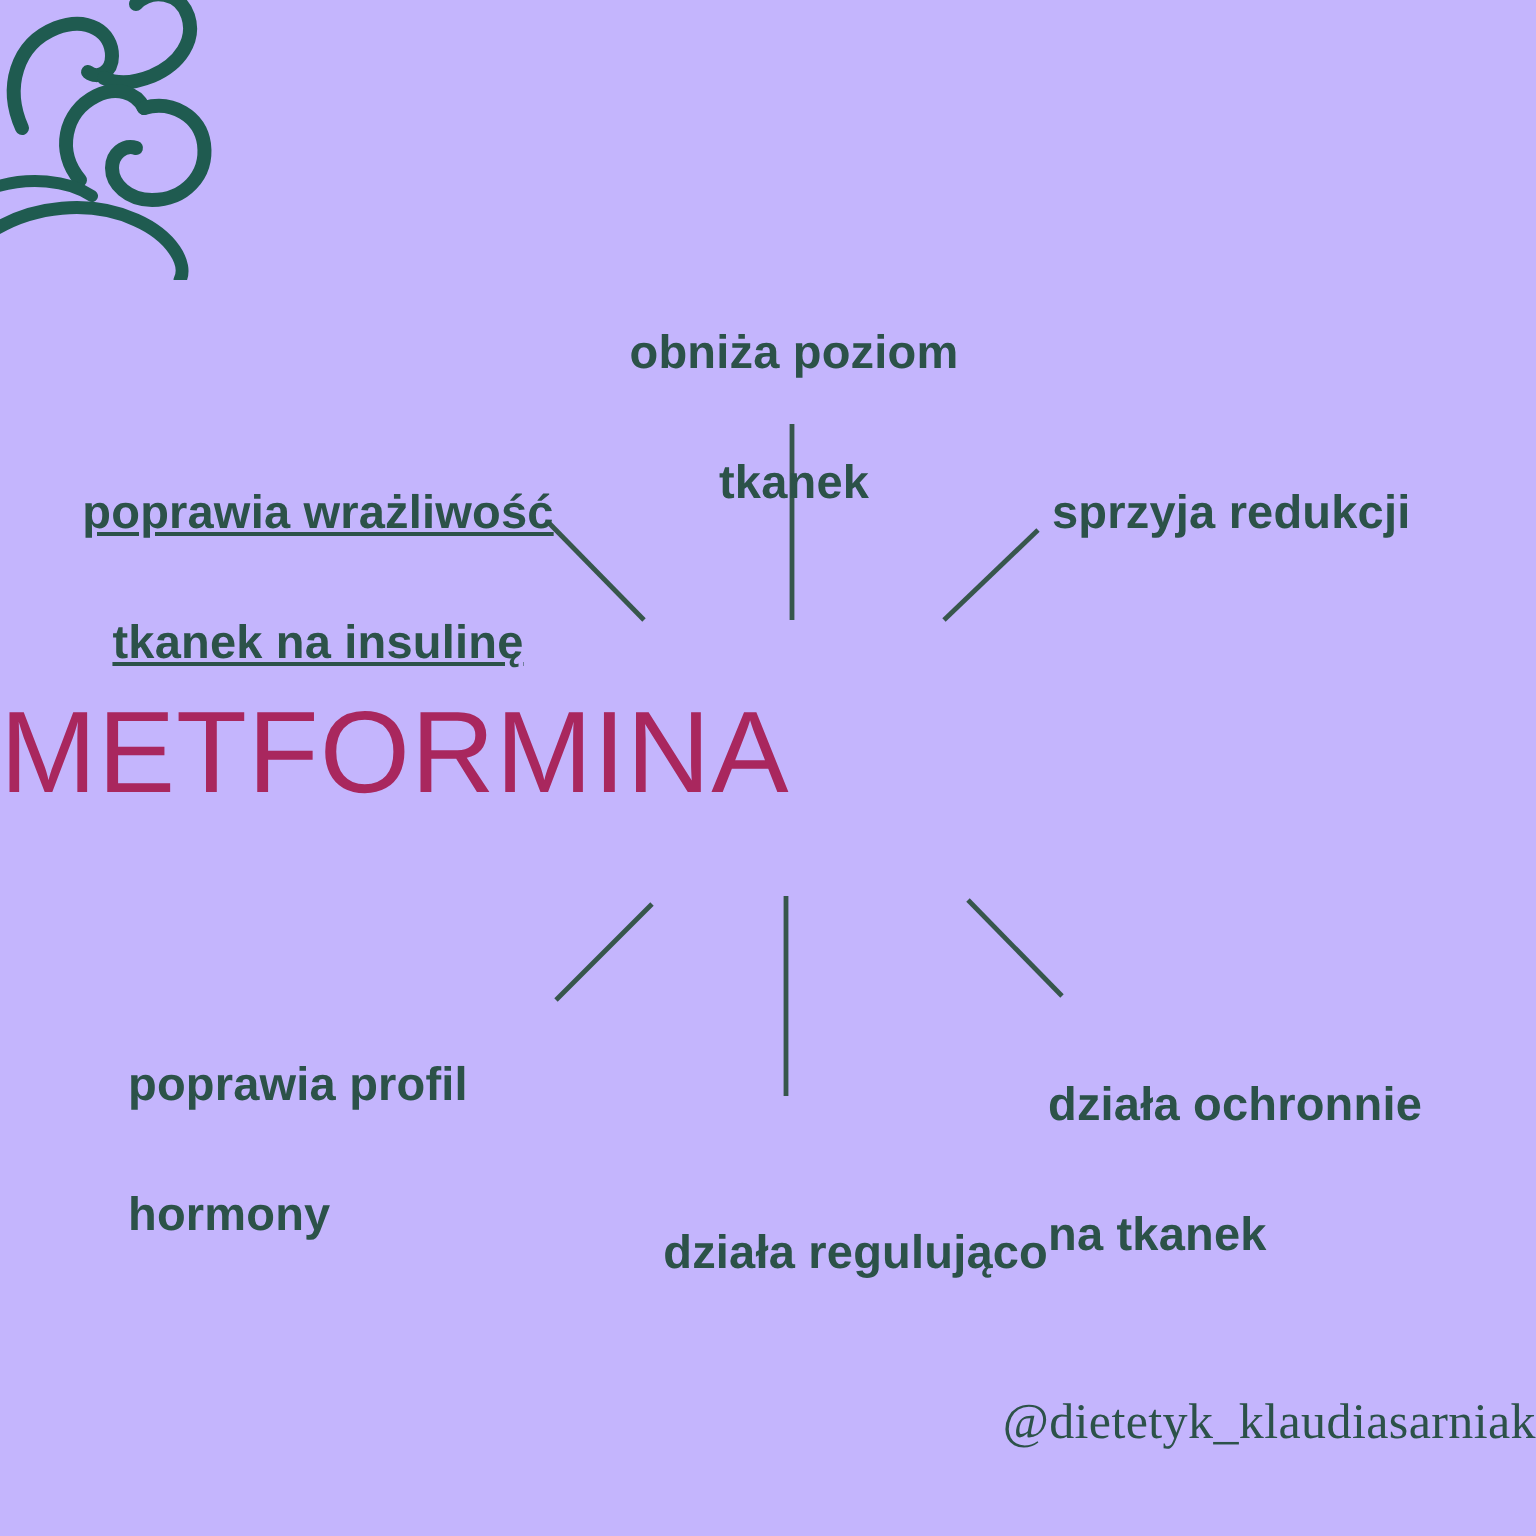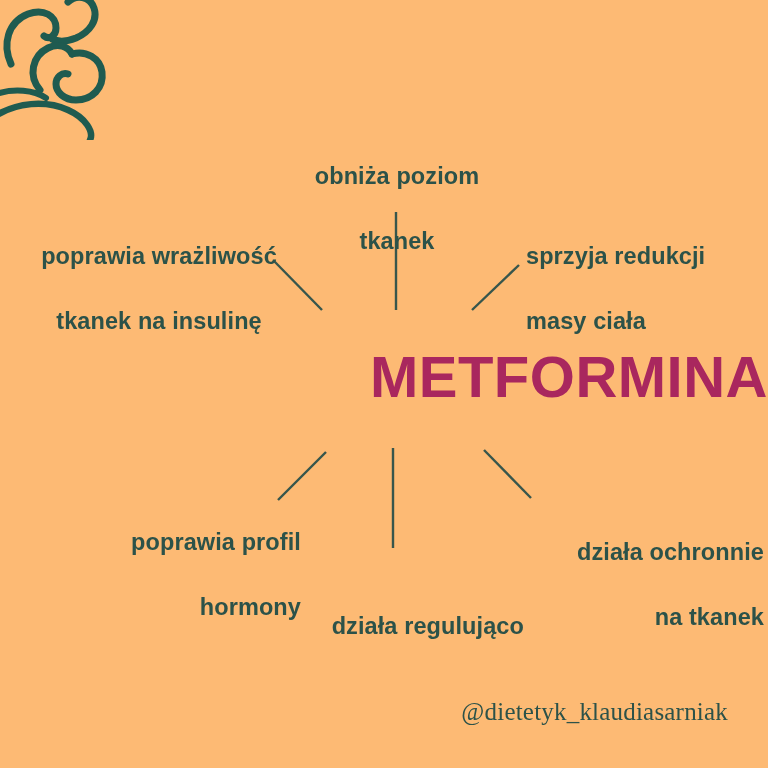--- a/index.html
+++ b/index.html
@@ -11,21 +11,21 @@
     width: 768px;
     height: 768px;
     background: #F8F5EF;
     font-family: "Liberation Sans", sans-serif;
     overflow: hidden;
   }
   #stage {
     position: relative;
     width: 768px;
     height: 768px;
-    background: #fdba74;
+    background: #c4b5fd;
   }
 
   
   #swirl {
     position: absolute;
     left: -6px;
     top: -8px;
     width: 150px;
     height: 148px;
     pointer-events: none;
@@ -60,66 +60,66 @@
     left: 262px;
     top: 128px;
     width: 270px;
     text-align: center;
   }
   #b-insulina {
     left: 14px;
     top: 208px;
     width: 290px;
     text-align: center;
+    text-decoration: underline;
   }
   #b-masa {
     left: 526px;
     top: 208px;
     width: 240px;
   }
   #b-lipidy {
-    left: 51px;
+    left: 64px;
     top: 494px;
     width: 250px;
-    text-align: right;
+    text-align: left;
   }
   #b-hormony {
     left: 268px;
     top: 578px;
     width: 256px;
     text-align: right;
   }
   #b-serce {
     left: 524px;
     top: 504px;
     width: 240px;
-    text-align: right;
+    text-align: left;
   }
 
   
   #title {
     position: absolute;
     left: 0;
     top: 348px;
     width: 768px;
-    text-align: right;
+    text-align: left;
     color: #A9275E;
     font-size: 58px;
-    font-weight: bold;
+    font-weight: normal;
     letter-spacing: 0.5px;
     line-height: 1;
   }
 
   
   #handle {
     position: absolute;
     left: 0;
     top: 698px;
     width: 768px;
-    padding-right: 40px;
     box-sizing: border-box;
     text-align: right;
     color: #2C5249;
     font-family: "Liberation Serif", serif;
     font-size: 25px;
     letter-spacing: 0.2px;
   }
 </style>
 </head>
 <body>
@@ -153,21 +153,20 @@
     <span class="ln">tkanek</span>
   </div>
 
   <div class="benefit" id="b-insulina">
     <span class="ln">poprawia wrażliwość</span>
     <span class="ln">tkanek na insulinę</span>
   </div>
 
   <div class="benefit" id="b-masa">
     <span class="ln">sprzyja redukcji</span>
-    <span class="ln">masy ciała</span>
   </div>
 
   <div id="title">METFORMINA</div>
 
   <div class="benefit" id="b-lipidy">
     <span class="ln">poprawia profil</span>
     <span class="ln">hormony</span>
   </div>
 
   <div class="benefit" id="b-hormony">

